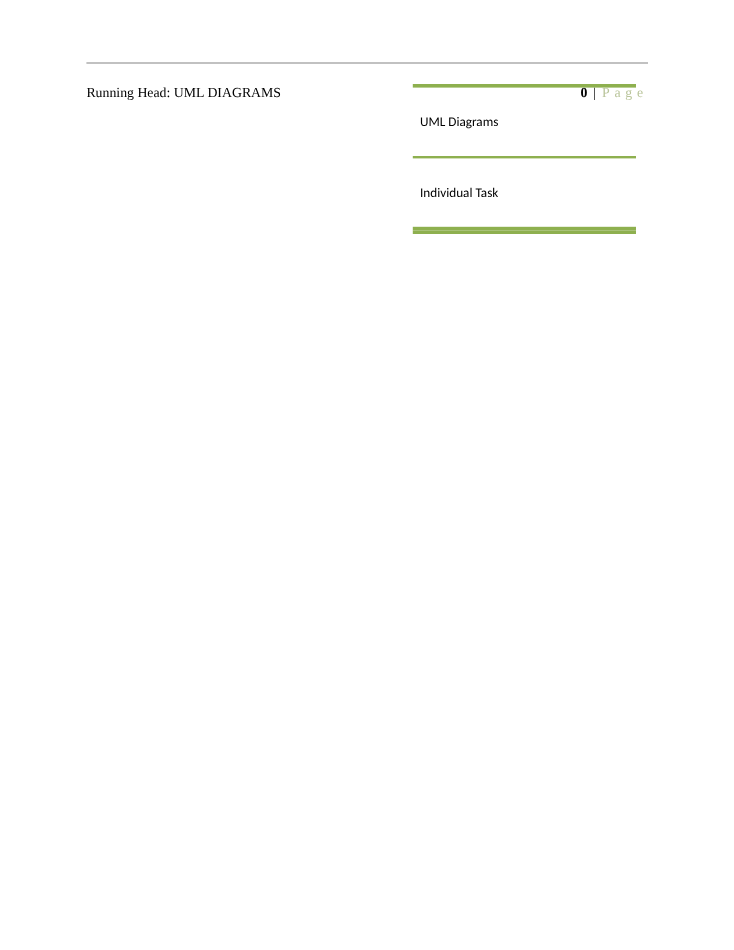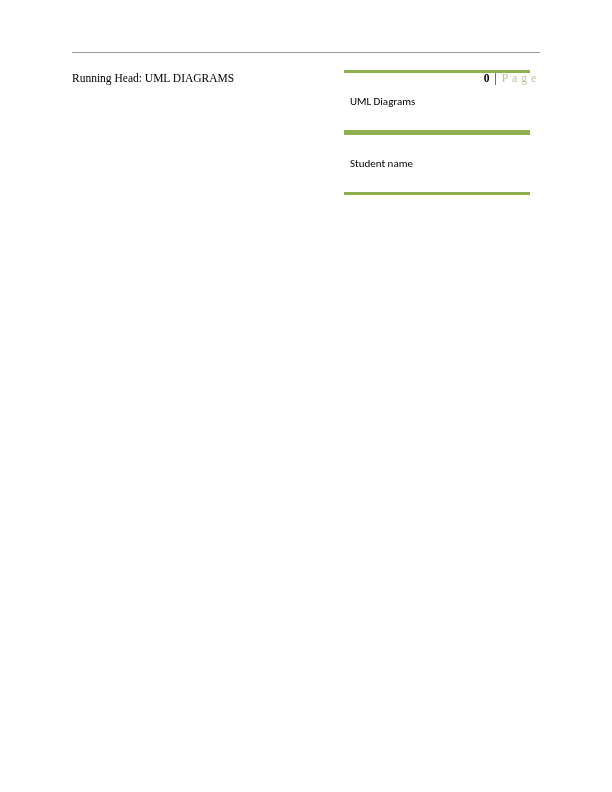--- a/index.html
+++ b/index.html
@@ -73,16 +73,16 @@
     <span class="page-sep">|</span>
     <span class="page-word">Page</span>
   </span>
 </div>
 <div class="header-rule"></div>
 
 <div class="title-block">
   <div class="sep-thick"></div>
   <div class="block-text">UML Diagrams</div>
   <div class="sep-thin"></div>
+  <div class="block-text">Individual Task</div>
   <div class="sep-thick"></div>
-  <div class="block-text">Student name</div>
   <div class="sep-thick"></div>
 </div>
 
 </body></html>

